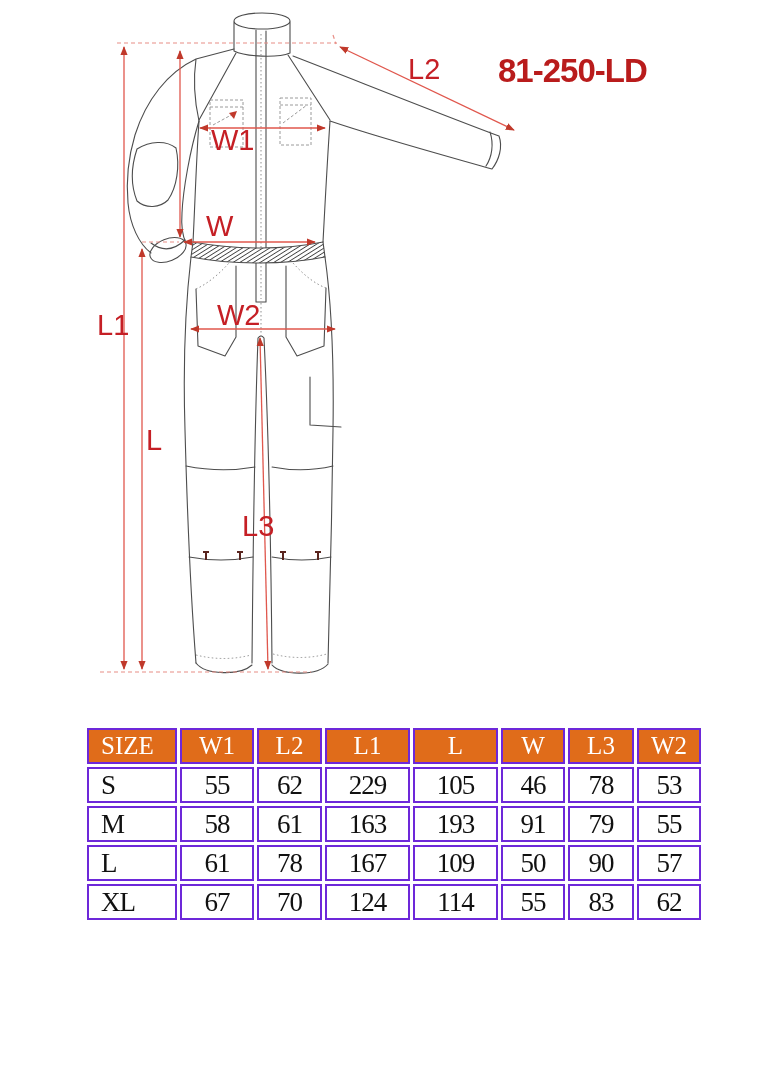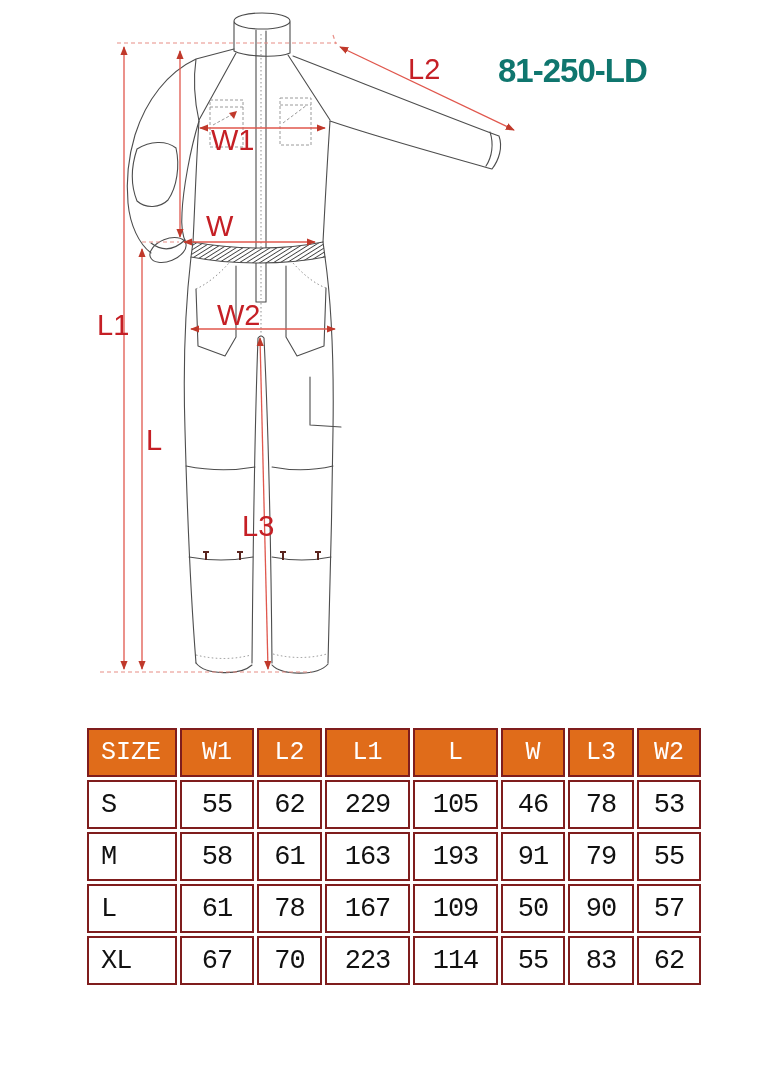--- a/index.html
+++ b/index.html
@@ -1,33 +1,33 @@
 <!DOCTYPE html>
 <html><head>
 <meta charset="utf-8">
 <style>
   html,body{margin:0;padding:0;background:#ffffff;}
   .canvas{position:relative;width:784px;height:1066px;background:#fff;overflow:hidden;
           font-family:"Liberation Sans",sans-serif;}
   .product-code{position:absolute;left:498px;top:52px;font-size:33px;font-weight:700;
-          color:#0f766e;letter-spacing:-1px;}
+          color:#b91c1c;letter-spacing:-1px;}
   svg{position:absolute;left:0;top:0;}
   .garment{stroke:#4d4d4d;stroke-width:1.1;fill:none;stroke-linejoin:round;stroke-linecap:round;}
   .dot{stroke:#8f8f8f;stroke-width:1;fill:none;stroke-dasharray:1.5 2.5;}
   .dash{stroke:#9a9a9a;stroke-width:1;fill:none;stroke-dasharray:3 2;}
   .dim{stroke:#e0574d;stroke-width:1.3;fill:none;}
   .dimdash{stroke:#e88e86;stroke-width:1.2;fill:none;stroke-dasharray:4 3;}
   .slot{stroke:#59241e;stroke-width:2;fill:none;}
   .dim-label{fill:#c51f25;font-family:"Liberation Sans",sans-serif;font-size:29px;font-weight:400;}
   
   .size-table{position:absolute;left:84px;top:725px;border-collapse:separate;border-spacing:3px;
           table-layout:fixed;}
-  .size-table td{box-sizing:border-box;height:49px;border:2px solid #7f1d1d;background:#fff;
+  .size-table td{box-sizing:border-box;height:36px;border:2px solid #6d28d9;background:#fff;
           color:#111;font-size:27px;letter-spacing:-1px;text-align:center;padding:0;
-          font-family:Liberation Mono, monospace;overflow:hidden;white-space:nowrap;}
+          font-family:Liberation Serif, serif;overflow:hidden;white-space:nowrap;}
   .size-table td.hdr{background:#e06c1a;color:#ffffff;font-size:25px;letter-spacing:0;}
   .size-table td.lft{text-align:left;padding-left:12px;}
   .c0{width:90px}.c1{width:74px}.c2{width:65px}.c3{width:85px}
   .c4{width:85px}.c5{width:64px}.c6{width:66px}.c7{width:64px}
 </style>
 </head>
 <body>
 
 <div class="canvas">
 
@@ -164,21 +164,21 @@
       <td>167</td>
       <td>109</td>
       <td>50</td>
       <td>90</td>
       <td>57</td>
     </tr>
     <tr>
       <td class="lft">XL</td>
       <td>67</td>
       <td>70</td>
-      <td>223</td>
+      <td>124</td>
       <td>114</td>
       <td>55</td>
       <td>83</td>
       <td>62</td>
     </tr>
   </tbody>
     </table>
 
 </div>
 

